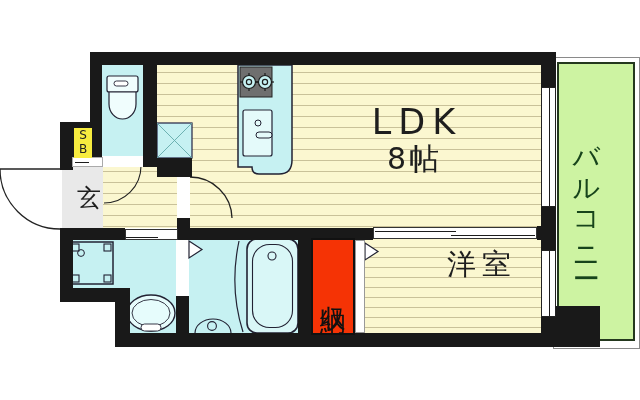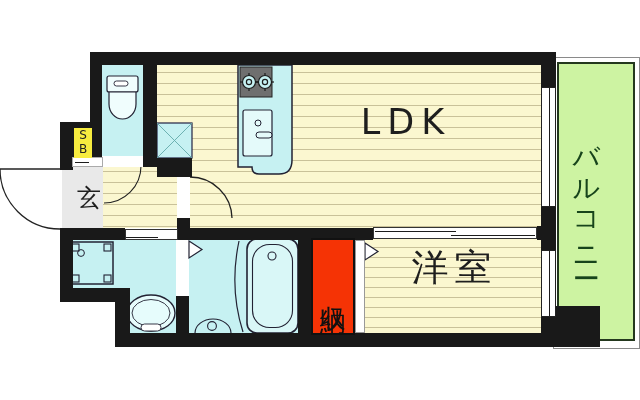--- a/index.html
+++ b/index.html
@@ -146,19 +146,20 @@
   <div class="abs z5 whitegap" style="left:72px;top:157px;width:31px;height:10px;border:1px solid #aaa;box-sizing:border-box;">
     <div class="line" style="left:2px;top:4px;width:14px;height:1px;"></div>
   </div>
 
   <div class="abs z5" style="left:74px;top:128px;width:18px;height:30px;background:#F7EC3F;text-align:center;
               font-size:12px;line-height:14px;color:#222;">
     <div>S</div>
     <div>B</div>
   </div>
 
-  <div class="lbl z6" style="left:341px;top:104px;width:130px;font-size:35px;letter-spacing:7px;">LDK</div>
-  <div class="lbl z6" style="left:392px;top:249px;width:125px;font-size:37px;letter-spacing:6px;">洋室</div>
+  <div class="lbl z6" style="left:352px;top:104px;width:130px;font-size:35px;letter-spacing:7px;">LDK</div>
+  <div class="lbl z6" style="left:352px;top:143px;width:125px;font-size:30px;letter-spacing:3px;">8帖</div>
+  <div class="lbl z6" style="left:392px;top:249px;width:125px;font-size:29px;letter-spacing:6px;text-align:right;">洋室</div>
   <div class="lbl vtext z6" style="left:572px;top:100px;height:195px;font-size:27px;letter-spacing:4px;color:#17441B;">バルコニー</div>
   <div class="lbl vtext z6" style="left:319px;top:249px;height:80px;font-size:26px;letter-spacing:4px;color:#111;">収納</div>
   <div class="lbl z6" style="left:74px;top:186px;width:30px;font-size:24px;">玄</div>
 
 </div>
 
 </body></html>

